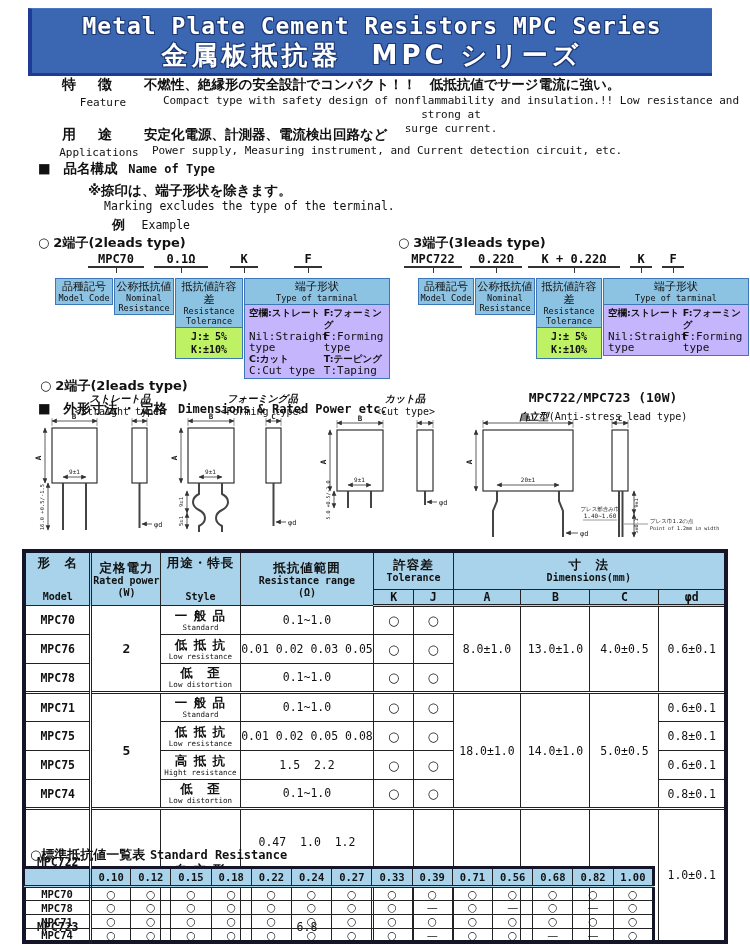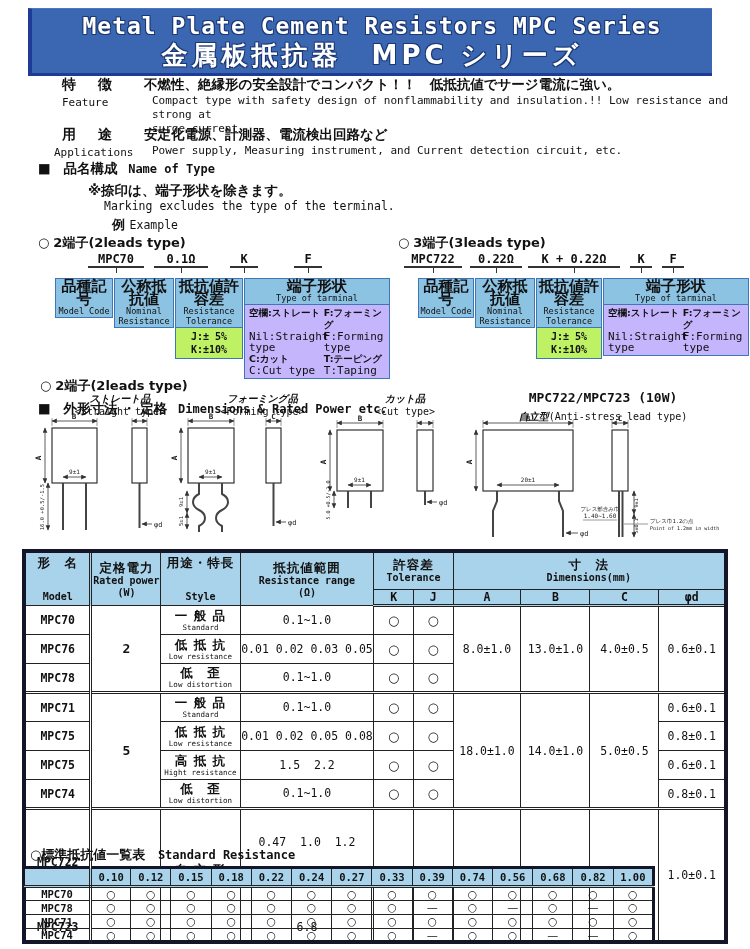--- a/index.html
+++ b/index.html
@@ -1,18 +1,18 @@
 <!DOCTYPE html>
 <html><head>
 <meta charset="utf-8">
 <style>
   html,body{margin:0;padding:0;background:#fff;}
   .page{position:relative;width:750px;height:949px;background:#fff;overflow:hidden;
         font-family:"DejaVu Sans","Liberation Sans",sans-serif;color:#111;}
-  .mono{font-family:"DejaVu Sans Mono","Liberation Mono",monospace;}
+  .mono{font-family:"DejaVu Sans Mono","Liberation Mono",monospace;text-align:center;}
   .abs{position:absolute;}
 
   
   .banner{position:absolute;left:28px;top:8px;width:680px;height:64px;background:#3a66b2;
           border-left:4px solid #1e3c96;border-bottom:3px solid #1e3c96;border-top:1px solid #4a76c2;
           display:flex;flex-direction:column;justify-content:center;align-items:center;}
   .banner-en{font-family:"DejaVu Sans Mono","Liberation Mono",monospace;font-size:23px;font-weight:bold;color:#fff;
              letter-spacing:1px;line-height:28px;
              text-shadow:1px 1px 0 #1c3873,-1px -1px 0 #1c3873,1px -1px 0 #1c3873,-1px 1px 0 #1c3873;}
   .banner-jp{font-size:26px;font-weight:bold;color:#fff;letter-spacing:4px;line-height:30px;
@@ -25,33 +25,33 @@
   .info-label .en{font-size:11px;margin-top:2px;}
   .info-text .jp{font-size:13.5px;font-weight:bold;}
   .info-text .en{font-size:11px;line-height:14px;margin-left:8px;}
 
   .sec-title{position:absolute;font-size:13.5px;font-weight:bold;}
   .sec-title .en{font-size:12px;font-weight:bold;margin-left:6px;}
   .bullet{margin-right:8px;}
   .note-jp{position:absolute;font-size:13.5px;font-weight:bold;}
   .note-en{position:absolute;font-size:11.5px;}
   .example{position:absolute;font-size:13px;font-weight:bold;}
-  .example .en{font-size:11.5px;font-weight:normal;margin-left:0;}
+  .example .en{font-size:11.5px;font-weight:normal;margin-left:12px;}
 
   
   .typegroup{position:absolute;width:352px;height:130px;}
   .tg-head{font-size:13px;font-weight:bold;}
   .tg-head .circ{font-size:13px;margin-right:4px;font-weight:normal;}
   .code-item{position:absolute;text-align:center;font-size:12px;font-weight:bold;
              font-family:"DejaVu Sans Mono","Liberation Mono",monospace;
              border-bottom:2px solid #333;padding-bottom:0px;}
   .code-item::after{content:"";position:absolute;left:50%;top:100%;width:1px;height:7px;background:#333;}
   .nbox{position:absolute;border:1px solid #3d77b8;}
   .nbox .head{background:#8cc2e2;text-align:center;padding:1px 1px;}
-  .nbox .head .jp{font-size:15px;font-weight:bold;line-height:13px;}
+  .nbox .head .jp{font-size:11px;font-weight:normal;line-height:13px;}
   .nbox .head .en{font-size:8.5px;line-height:10px;font-family:"DejaVu Sans Mono","Liberation Mono",monospace;}
   .nbox .subpart{background:#bef264;text-align:center;border-top:1px solid #3d77b8;padding:2px 0;}
   .nbox .subpart .ln{font-size:10px;font-weight:bold;line-height:13px;font-family:"DejaVu Sans Mono","Liberation Mono",monospace;}
   .termgrid{display:grid;grid-template-columns:55% 45%;background:#c4b5fd;border-top:1px solid #3d77b8;padding:2px 4px;}
   .termgrid .tjp{font-size:9.5px;font-weight:bold;line-height:12px;text-align:left;}
   .termgrid .ten{font-size:11px;line-height:11px;text-align:left;font-family:"DejaVu Sans Mono","Liberation Mono",monospace;}
 
   
   .diag-title{position:absolute;text-align:center;}
   .diag-title .jp{font-size:10px;font-weight:bold;font-style:italic;}
@@ -78,21 +78,21 @@
   tr.group-top td{border-top:3px double #222;}
   .model{font-size:11.5px;font-weight:bold;font-family:"DejaVu Sans Mono","Liberation Mono",monospace;}
   .power{font-size:13px;font-weight:bold;font-family:"DejaVu Sans Mono","Liberation Mono",monospace;}
   .stylec .sjp{font-size:12.5px;font-weight:bold;letter-spacing:1px;line-height:14px;}
   .stylec .sen{font-size:7.5px;line-height:9px;font-family:"DejaVu Sans Mono","Liberation Mono",monospace;}
   .range{font-size:11.5px;font-family:"DejaVu Sans Mono","Liberation Mono",monospace;white-space:pre;line-height:13px;}
   .tol{font-size:13px;} .dim{font-size:11.5px;font-family:"DejaVu Sans Mono","Liberation Mono",monospace;}
 
   
   .std-title{position:absolute;left:30px;top:846px;font-size:13px;font-weight:bold;}
-  .std-title .en{font-size:12px;margin-left:8px;font-weight:bold;font-family:"DejaVu Sans Mono","Liberation Mono",monospace;}
+  .std-title .en{font-size:12px;margin-left:0;font-weight:bold;font-family:"DejaVu Sans Mono","Liberation Mono",monospace;}
   .std-table{position:absolute;left:22px;top:866px;width:633px;border:3px solid #15152a;}
   .std-table td{border:1px solid #222;text-align:center;vertical-align:middle;padding:0;}
   .std-table tr.sh{height:19px;} .std-table tr.sr{height:14px;}
   .std-table tr.sh td{background:#a9d3ea;font-size:10.5px;font-weight:bold;border-bottom:3px double #222;
                       font-family:"DejaVu Sans Mono","Liberation Mono",monospace;}
   .smodel{font-size:10.5px;font-weight:bold;font-family:"DejaVu Sans Mono","Liberation Mono",monospace;}
   .scell{font-size:11px;line-height:11px;}
 </style>
 </head>
 <body>
@@ -572,21 +572,21 @@
       <td class="mcol"></td>
       <td>0.10</td>
       <td>0.12</td>
       <td>0.15</td>
       <td>0.18</td>
       <td>0.22</td>
       <td>0.24</td>
       <td>0.27</td>
       <td>0.33</td>
       <td>0.39</td>
-      <td>0.74</td>
+      <td>0.71</td>
       <td>0.56</td>
       <td>0.68</td>
       <td>0.82</td>
       <td>1.00</td>
     </tr>
     <tr class="sr">
       <td class="smodel mcol">MPC70</td>
       <td class="scell">○</td>
       <td class="scell">○</td>
       <td class="scell">○</td>

